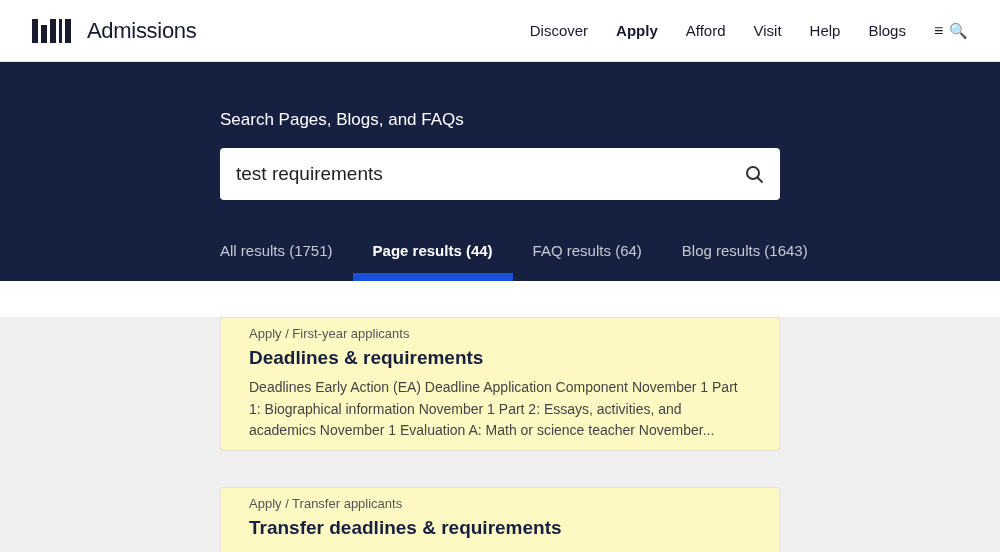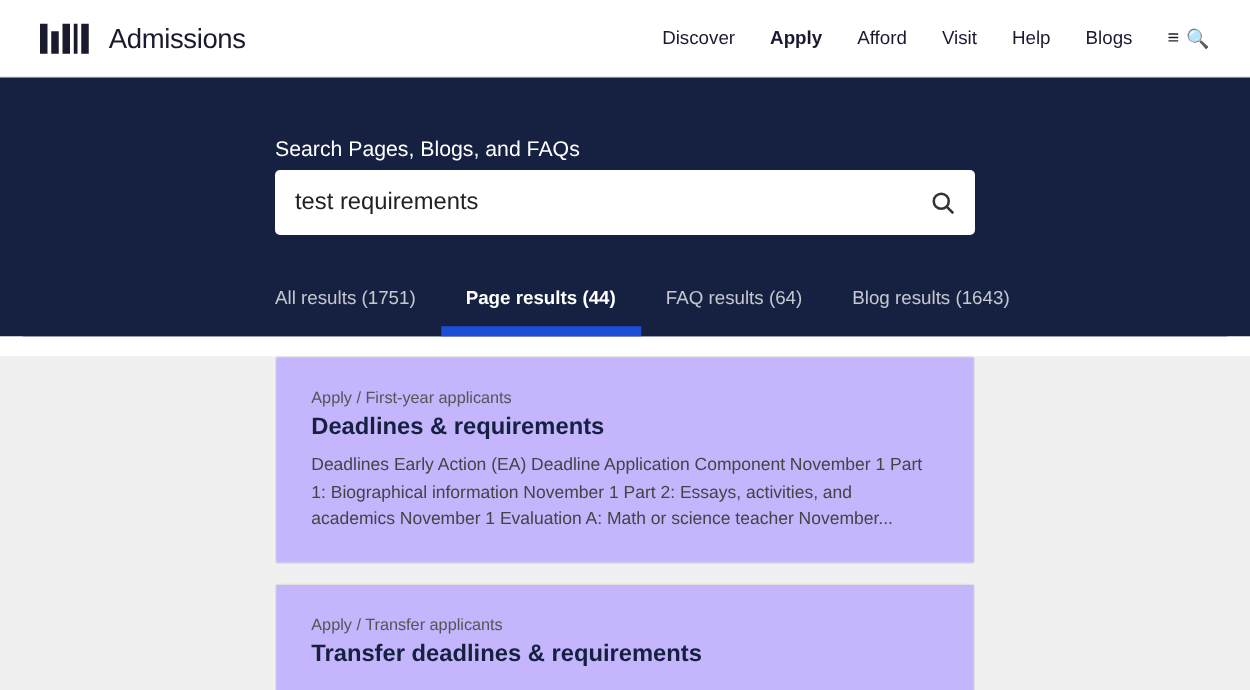--- a/index.html
+++ b/index.html
@@ -79,21 +79,21 @@
     }
     .search-container {
       max-width: 600px;
       margin: 0 auto;
       padding: 0 20px;
     }
     .search-label {
       color: #fff;
       font-size: 17px;
       font-weight: 500;
-      margin-bottom: 6px;
+      margin-bottom: 18px;
     }
     .search-box {
       display: flex;
       align-items: center;
       background: #fff;
       border: none;
       border-radius: 4px;
       padding: 0 16px;
       height: 52px;
       width: 100%;
@@ -115,21 +115,20 @@
       display: flex;
       align-items: center;
     }
 
     
     .tabs-bar {
       background: #162040;
       padding: 32px 0 0 0;
       display: flex;
       justify-content: center;
-      border-radius: 19px;
     }
     .tabs-inner {
       display: flex;
       gap: 0;
       max-width: 600px;
       width: 100%;
       padding: 0 20px;
     }
     .tab {
       padding: 10px 20px 14px 20px;
@@ -146,25 +145,25 @@
       color: #fff;
       font-weight: 600;
       border-bottom: 8px solid #1d4ed8;
     }
     .results-inner {
       max-width: 600px;
       margin: 0 auto;
       padding: 0 20px;
     }
     .result-card {
-      background: #c4b5fd;
+      background: #fef9c3;
       border: 1px solid #e0e0e0;
       border-radius: 2px;
-      padding: 24px 28px;
-      margin: 16px 0;
+      padding: 8px 28px;
+      margin: 36px 0;
     }
     .result-breadcrumb {
       font-size: 13px;
       color: #555;
       margin-bottom: 6px;
     }
     .result-title {
       font-size: 19px;
       font-weight: 700;
       color: #162040;

